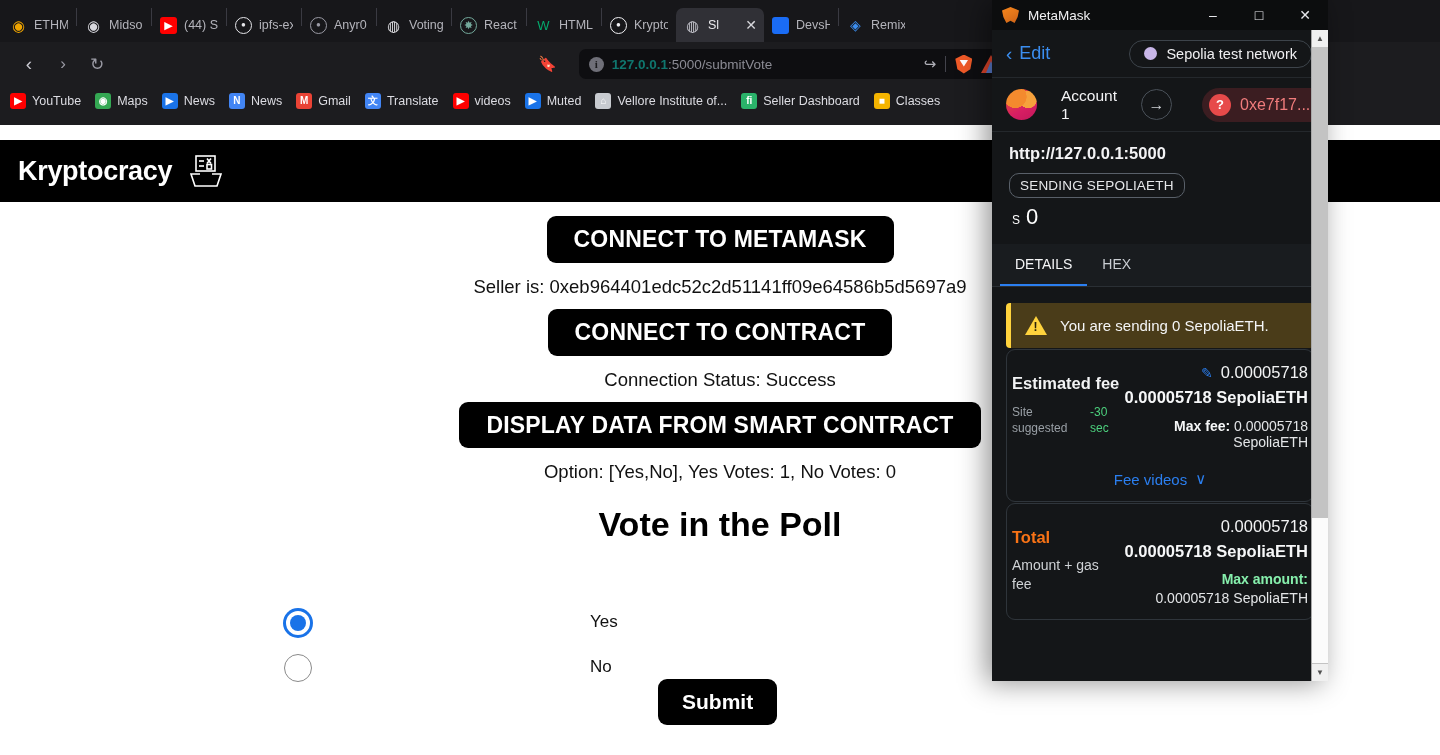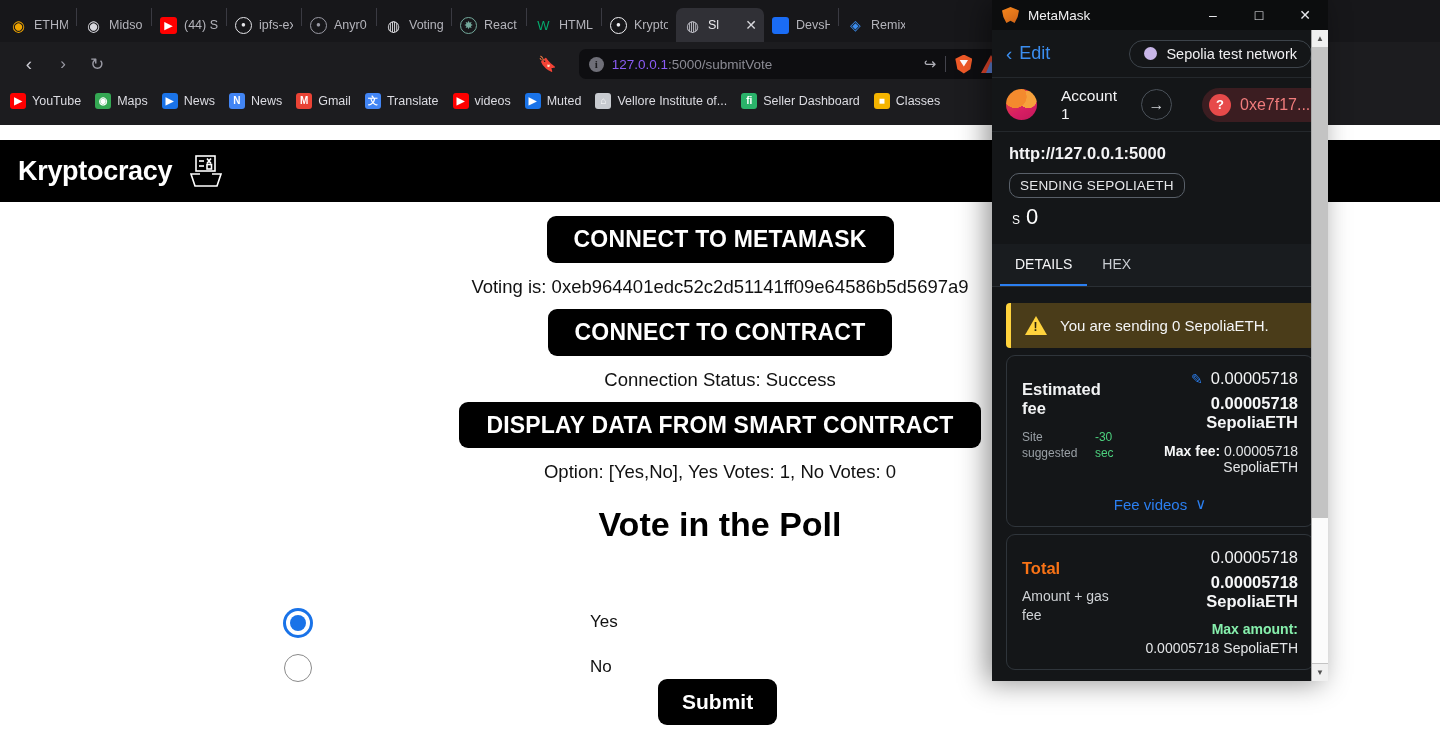--- a/index.html
+++ b/index.html
@@ -70,21 +70,21 @@
     max-width: 772px;
   }
   .url-info {
     width: 15px; height: 15px; border-radius: 50%;
     background: #6f6f78; color: #1c1c1f;
     font-size: 11px; font-weight: bold;
     display: flex; align-items: center; justify-content: center;
     flex: none; font-family: "Liberation Serif", serif;
   }
   .url-text { flex: 1; font-size: 13.5px; color: #8b8b94; }
-  .url-text b { color: #8b5cf6; font-weight: 400; }
+  .url-text b { color: #0f766e; font-weight: 700; }
   .url-actions { display: flex; align-items: center; gap: 9px; }
   .icon-share { color: #b0b0b8; font-size: 15px; }
   .vbar { width: 1px; height: 16px; background: #43434c; }
   .brave-lion {
     width: 17px; height: 19px; background: #f05a28;
     clip-path: polygon(50% 0%, 100% 22%, 88% 78%, 50% 100%, 12% 78%, 0% 22%);
     position: relative;
   }
   .brave-lion::after{
     content:""; position:absolute; left:4px; top:5px; width:9px; height:7px;
@@ -290,23 +290,23 @@
   .warn-tri {
     width: 0; height: 0; flex: none; position: relative;
     border-left: 11px solid transparent; border-right: 11px solid transparent;
     border-bottom: 19px solid #ffd33d;
   }
   .warn-tri::after {
     content: "!"; position: absolute; left: -2.5px; top: 5px;
     color: #2a2209; font-size: 12px; font-weight: bold; line-height: 1;
   }
   .mm-card {
-    margin-top: 7px;
+    margin-top: 1px;
     border: 1px solid #2f353b; border-radius: 9px;
-    padding: 13px 15px;
+    padding: 13px 5px;
   }
   .fee-row { display: flex; justify-content: space-between; align-items: flex-start; }
   .fee-left { color: #f2f3f4; }
   .fee-title { font-size: 16.5px; font-weight: bold; margin-top: 11px; }
   .fee-sub {
     color: #9aa0a6; font-size: 12px; line-height: 1.35; margin-top: 11px;
     display: flex; gap: 10px;
   }
   .fee-sub .secs { color: #4cd07d; }
   .fee-right { text-align: right; }
@@ -494,21 +494,21 @@
         <line x1="13" y1="13" x2="18" y2="13" stroke="#fff" stroke-width="1.6"></line>
         <path d="M21 5.5 L25 10.5 M25 5.5 L21 10.5" stroke="#fff" stroke-width="1.6"></path>
         <rect x="21" y="11.5" width="4.5" height="4.5" fill="none" stroke="#fff" stroke-width="1.6"></rect>
         <path d="M5 21 L35 21 L31 33 L9 33 Z" fill="none" stroke="#fff" stroke-width="1.6"></path>
         <line x1="14" y1="21" x2="26" y2="21" stroke="#000" stroke-width="3"></line>
       </svg>
     </div>
 
     <div class="content">
       <button class="btn-dark">CONNECT TO METAMASK</button>
-      <div class="status-line">Voting is: 0xeb964401edc52c2d51141ff09e64586b5d5697a9</div>
+      <div class="status-line">Seller is: 0xeb964401edc52c2d51141ff09e64586b5d5697a9</div>
       <button class="btn-dark">CONNECT TO CONTRACT</button>
       <div class="status-line">Connection Status: Success</div>
       <button class="btn-dark">DISPLAY DATA FROM SMART CONTRACT</button>
       <div class="status-line">Option: [Yes,No], Yes Votes: 1, No Votes: 0</div>
       <div class="poll-title">Vote in the Poll</div>
     </div>
 
     <div class="poll-area">
       <div class="radio checked" style="left:284px; top:65px;"></div>
       <div class="radio" style="left:284px; top:110px;"></div>

